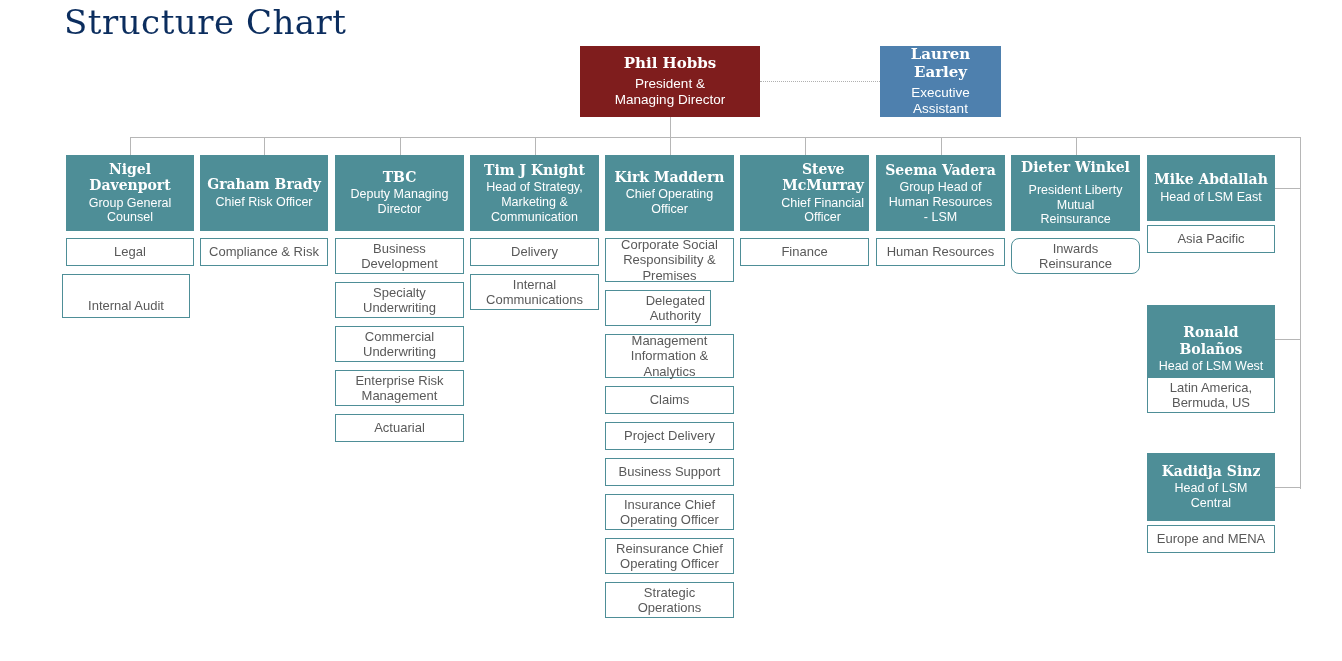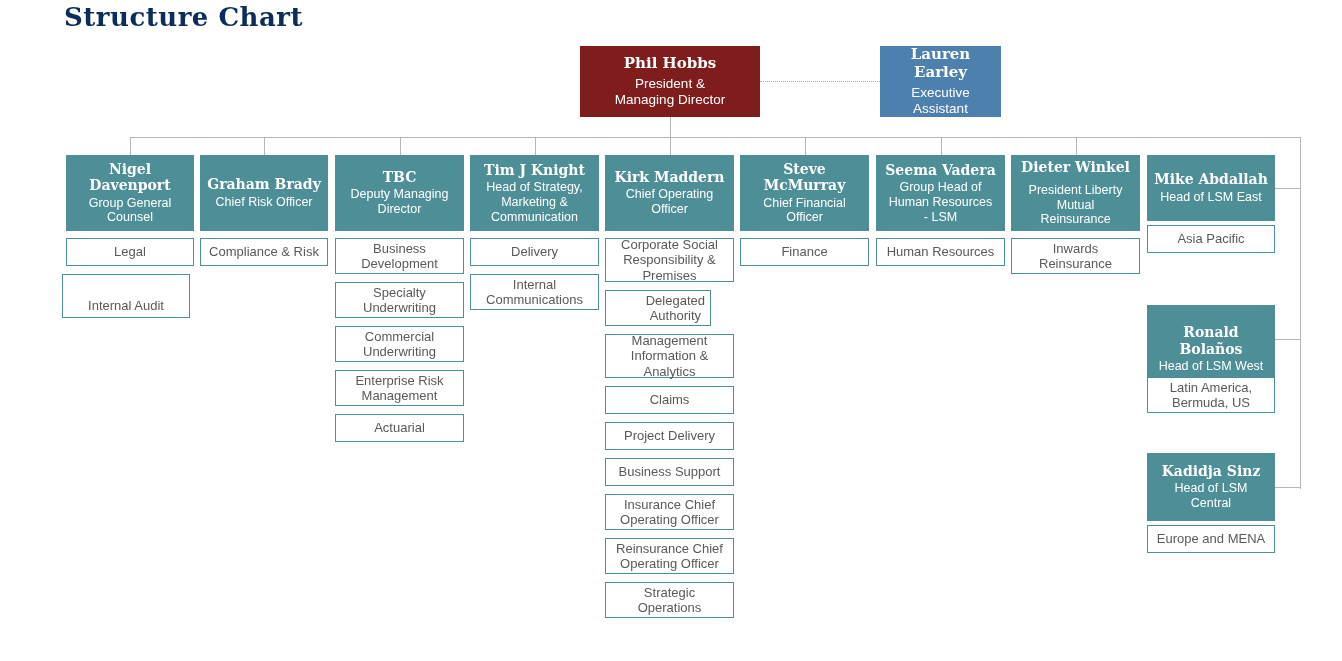--- a/index.html
+++ b/index.html
@@ -19,22 +19,22 @@
     width: 1342px;
     height: 661px;
   }
 
   
   #page-title {
     position: absolute;
     left: 64px;
     top: 2px;
     font-family: "DejaVu Serif", "Liberation Serif", serif;
-    font-weight: bold;
-    font-size: 26px;
+    font-weight: normal;
+    font-size: 34px;
     letter-spacing: 0.5px;
     color: #0b2d5e;
     white-space: nowrap;
     text-align: center;
   }
 
   
   .conn {
     position: absolute;
     background: #b6b6b6;
@@ -203,39 +203,39 @@
       </div>
       <div class="node leaf" style="left: 605px; top: 494px; width: 129px; height: 36px;">
         <div class="rl">Insurance Chief<br>Operating Officer</div>
       </div>
       <div class="node leaf" style="left: 605px; top: 538px; width: 129px; height: 36px;">
         <div class="rl">Reinsurance Chief<br>Operating Officer</div>
       </div>
       <div class="node leaf" style="left: 605px; top: 582px; width: 129px; height: 36px;">
         <div class="rl">Strategic<br>Operations</div>
       </div>
-      <div class="node head" style="left: 740px; top: 155px; width: 129px; height: 76px;">
+      <div class="node head" style="left: 740px; top: 155px; width: 129px; height: 76px; align-items: flex-end;">
         <div class="nm">Steve<br>McMurray</div>
         <div class="rl">Chief Financial<br>Officer</div>
       </div>
       <div class="node leaf" style="left: 740px; top: 238px; width: 129px; height: 28px;">
         <div class="rl">Finance</div>
       </div>
       <div class="node head" style="left: 876px; top: 155px; width: 129px; height: 76px;">
         <div class="nm">Seema Vadera</div>
         <div class="rl">Group Head of<br>Human Resources<br>- LSM</div>
       </div>
       <div class="node leaf" style="left: 876px; top: 238px; width: 129px; height: 28px;">
         <div class="rl">Human Resources</div>
       </div>
       <div class="node head" style="left: 1011px; top: 155px; width: 129px; height: 76px; justify-content: space-between;">
         <div class="nm">Dieter Winkel</div>
         <div class="rl">President Liberty<br>Mutual<br>Reinsurance</div>
       </div>
-      <div class="node leaf" style="left: 1011px; top: 238px; width: 129px; height: 36px;">
+      <div class="node leaf" style="left: 1011px; top: 238px; width: 129px; height: 36px; border-radius: 8px;">
         <div class="rl">Inwards<br>Reinsurance</div>
       </div>
       <div class="node head" style="left: 1147px; top: 155px; width: 128px; height: 66px;">
         <div class="nm">Mike Abdallah</div>
         <div class="rl">Head of LSM East</div>
       </div>
       <div class="node leaf" style="left: 1147px; top: 225px; width: 128px; height: 28px;">
         <div class="rl">Asia Pacific</div>
       </div>
       <div class="node head" style="left: 1147px; top: 305px; width: 128px; height: 88px;">

